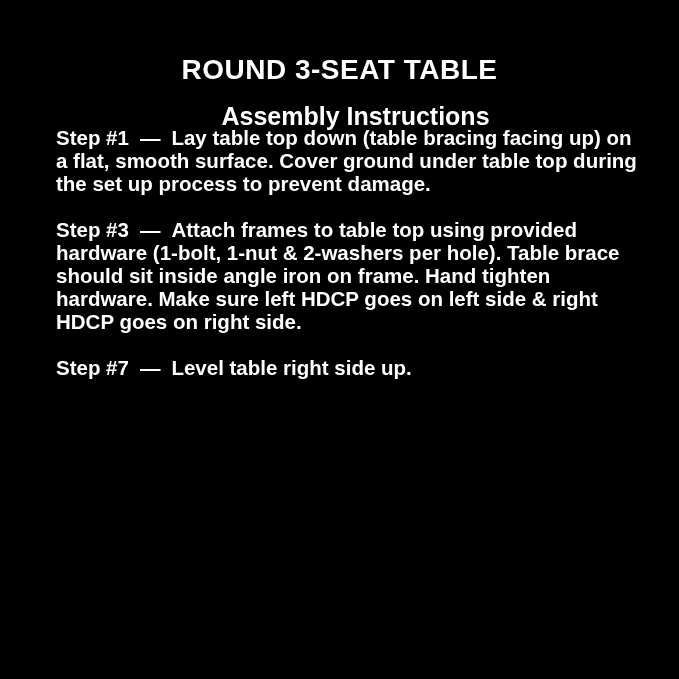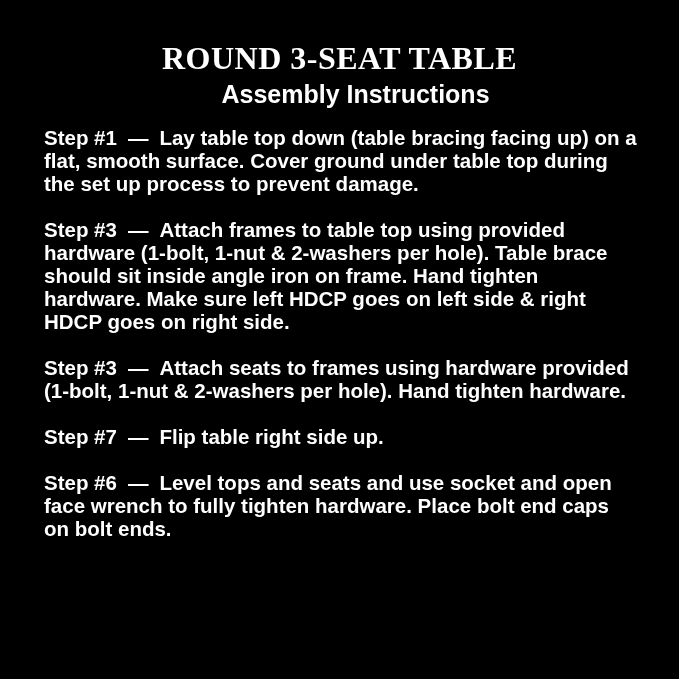--- a/index.html
+++ b/index.html
@@ -18,56 +18,53 @@
     box-sizing: border-box;
   }
   .header {
     position: absolute;
     top: 38px;
     left: 0;
     width: 100%;
     text-align: center;
   }
   .title {
-    font-size: 32px;
+    font-size: 28px;
     line-height: 40px;
     letter-spacing: 0.5px;
-    margin: 0;
-    font-family: Liberation Serif, serif;
+    margin: 12px;
   }
   .subtitle {
     font-size: 25px;
     line-height: 28px;
     margin: 2px 0 0 0;
     padding-left: 32px;
   }
   .steps {
     position: absolute;
     top: 126px;
     left: 44px;
     right: 40px;
   }
   .step {
     font-size: 20.5px;
     line-height: 23px;
-    margin: 0 0 23px 0;
+    margin: 0 0 23px 12px;
   }
   .dash {
     display: inline-block;
     margin: 0 11px;
   }
 </style>
 </head>
 <body>
 
 <div id="poster" style="--bg: #000000; --fg: #ffffff;">
   <div class="header">
     <h1 class="title">ROUND 3-SEAT TABLE</h1>
     <h2 class="subtitle">Assembly Instructions</h2>
   </div>
   <div class="steps">
       <p class="step"><span>Step #1</span><span class="dash">—</span><span>Lay table top down (table bracing facing up) on a flat, smooth surface. Cover ground under table top during the set up process to prevent damage.</span></p>
       <p class="step"><span>Step #3</span><span class="dash">—</span><span>Attach frames to table top using provided hardware (1-bolt, 1-nut &amp; 2-washers per hole). Table brace should sit inside angle iron on frame. Hand tighten hardware. Make sure left HDCP goes on left side &amp; right HDCP goes on right side.</span></p>
-      <p class="step"><span>Step #3</span><span class="dash">—</span><span>Attach seats to frames using hardware provided (1-bolt, 1-nut &amp; 2-washers per hole). Hand tighten hardware.</span></p>
-      <p class="step"><span>Step #7</span><span class="dash">—</span><span>Flip table right side up.</span></p>
-      <p class="step"><span>Step #6</span><span class="dash">—</span><span>Level tops and seats and use socket and open face wrench to fully tighten hardware. Place bolt end caps on bolt ends.</span></p>
+      <p class="step"><span>Step #7</span><span class="dash">—</span><span>Level table right side up.</span></p>
     </div>
 </div>
 
 </body></html>

